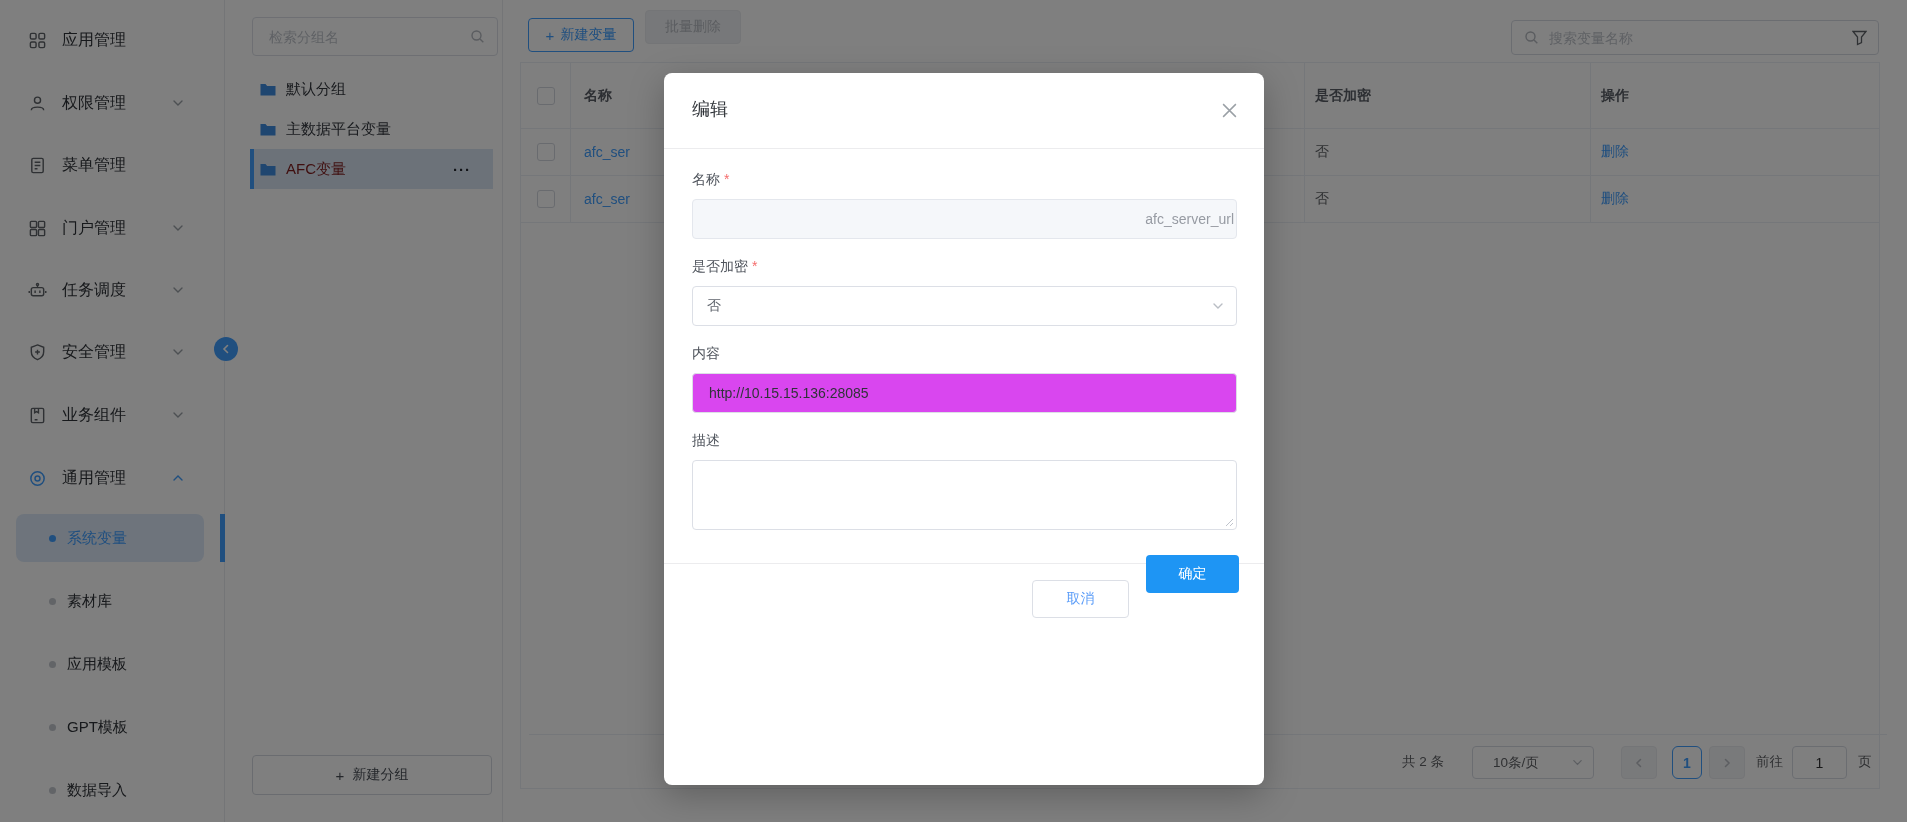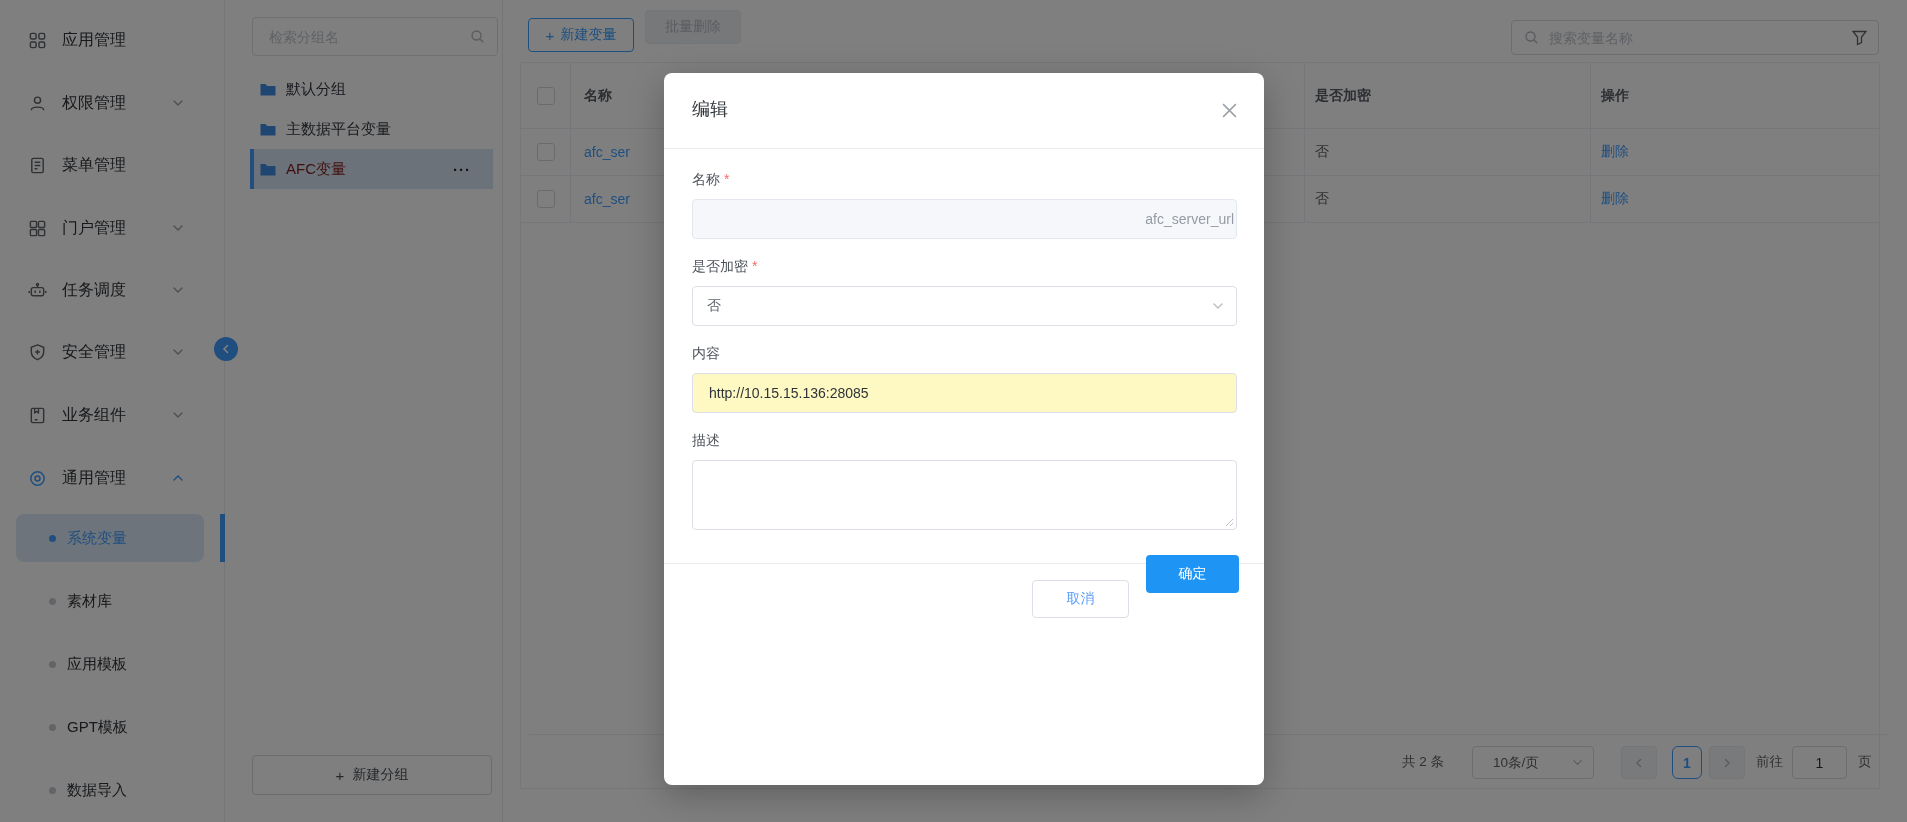--- a/index.html
+++ b/index.html
@@ -79,21 +79,21 @@
   .m-close{position:absolute;right:26px;top:29px;display:flex;cursor:pointer;}
   .m-hdiv{position:absolute;left:0;top:75px;width:600px;border-top:1px solid #ececee;}
   .m-label{position:absolute;left:28px;font-size:14px;color:#4f545c;}
   .m-star{color:#f56c6c;margin-left:4px;}
   .m-field{position:absolute;left:28px;width:545px;height:40px;border-radius:4px;box-sizing:border-box;display:flex;align-items:center;font-size:14px;}
   .f-disabled{background:#f5f7fa;border:1px solid #e4e7ed;}
   .f-disabled input{border:none;outline:none;background:transparent;color:#979ba3;font-size:14px;margin-left:14px;flex:1;font-family:inherit;text-align:right;}
   .f-select{border:1px solid #dcdfe6;background:#fff;cursor:pointer;}
   .f-select .sval{margin-left:14px;color:#5f646c;flex:1;}
   .f-select .schev{margin-right:12px;display:flex;color:#b9bdc4;}
-  .f-text{border:1px solid #dcdfe6;background:#fef9c3;}
+  .f-text{border:1px solid #dcdfe6;background:#d946ef;}
   .f-text input{border:none;outline:none;background:transparent;color:#2f3338;font-size:14px;margin-left:14px;flex:1;font-family:inherit;}
   .f-area{position:absolute;left:28px;top:387px;width:545px;height:70px;border:1px solid #dcdfe6;border-radius:4px;box-sizing:border-box;background:#fff;}
   .f-area textarea{width:100%;height:100%;border:none;outline:none;resize:none;box-sizing:border-box;padding:8px 12px;font-family:inherit;font-size:14px;background:transparent;}
   .f-resize{position:absolute;right:2px;bottom:2px;display:flex;}
   .m-fdiv{position:absolute;left:0;top:490px;width:600px;border-top:1px solid #ececee;}
   .m-cancel{position:absolute;left:368px;top:507px;width:97px;height:38px;border:1px solid #dcdfe6;border-radius:4px;box-sizing:border-box;background:#fff;color:#5a9cf8;font-size:14px;display:flex;align-items:center;justify-content:center;cursor:pointer;}
   .m-ok{position:absolute;left:482px;top:482px;width:93px;height:38px;border-radius:4px;background:#1e95f4;color:#fff;font-size:14px;display:flex;align-items:center;justify-content:center;cursor:pointer;}
   svg{display:block;}
 </style>
 </head>

